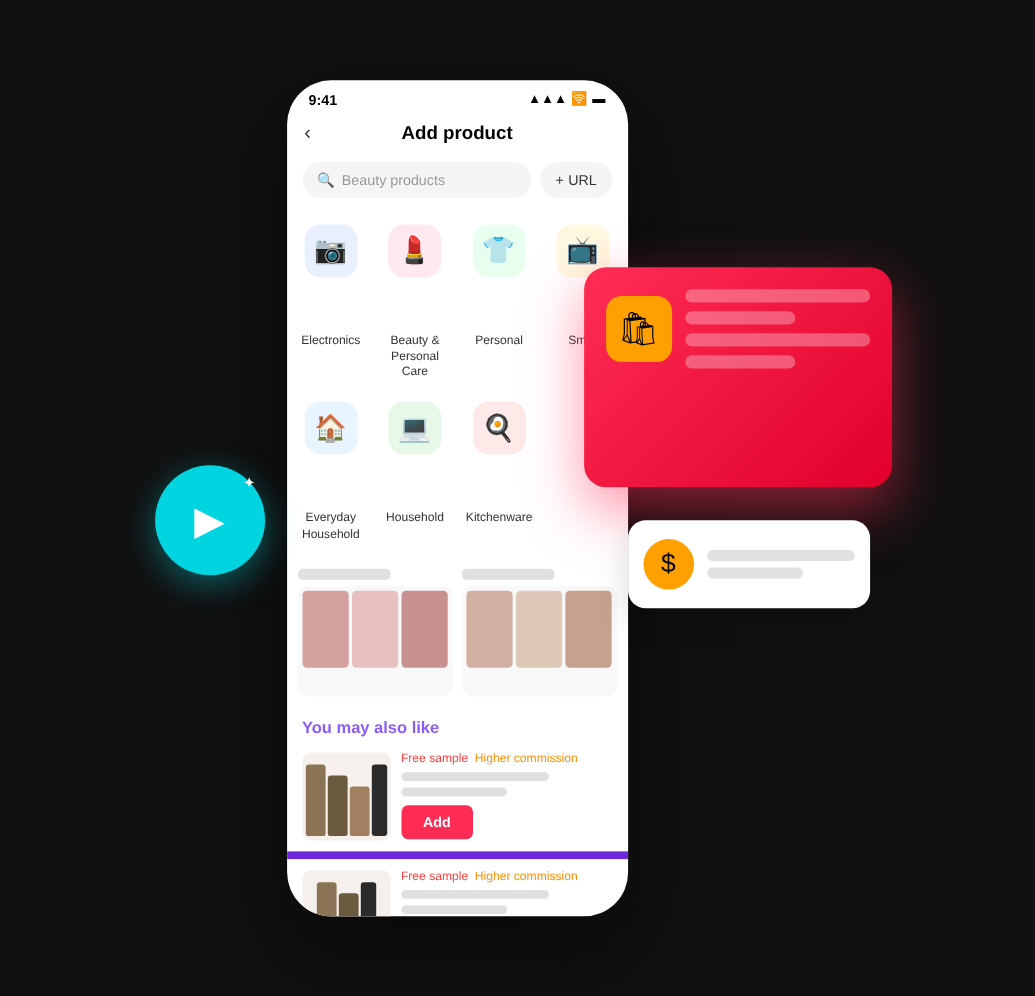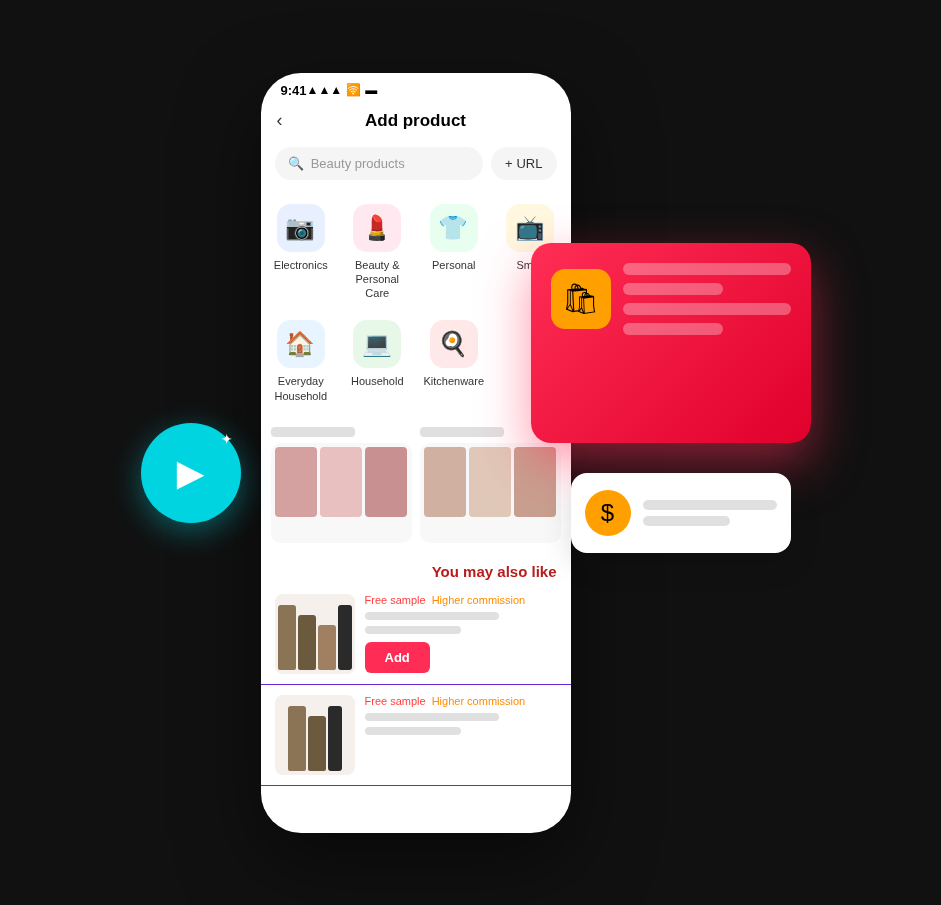--- a/index.html
+++ b/index.html
@@ -66,21 +66,21 @@
       width: 100%;
       height: 100%;
       display: flex;
       flex-direction: column;
       overflow: hidden;
     }
 
     
     .status-bar {
       display: flex;
-      justify-content: flex-start;
+      justify-content: space-between;
       align-items: center;
       padding: 10px 20px 5px;
       font-size: 13px;
       font-weight: 600;
       color: #000;
     }
     .status-right {
       display: flex;
       gap: 4px;
       align-items: center;
@@ -163,20 +163,21 @@
       display: flex;
       align-items: center;
       justify-content: center;
       font-size: 24px;
     }
     .cat-label {
       font-size: 11px;
       color: #333;
       text-align: center;
       line-height: 1.3;
+      margin-top: 45px;
     }
 
     .cat-electronics { background: #e8f0ff; }
     .cat-beauty { background: #ffe8f0; }
     .cat-apparel { background: #e8fff0; }
     .cat-small { background: #fff8e0; }
     .cat-household { background: #e8f4ff; }
     .cat-computers { background: #e8f8e8; }
     .cat-kitchen { background: #ffe8e8; }
 
@@ -216,31 +217,30 @@
     .skeleton {
       background: #e0e0e0;
       border-radius: 4px;
       margin: 4px 0;
     }
 
     
     .section-title {
       font-size: 15px;
       font-weight: 600;
-      color: #b91c1c;
+      color: #8b5cf6;
       padding: 8px 14px 4px;
-      text-align: right;
     }
 
     
     .product-list-item {
       display: flex;
       gap: 10px;
       padding: 10px 14px;
-      border-bottom: 1px solid #6d28d9;
+      border-bottom: 7px solid #6d28d9;
       align-items: flex-start;
     }
     .product-thumb {
       width: 80px;
       height: 80px;
       border-radius: 8px;
       background: #f5f0eb;
       flex-shrink: 0;
       overflow: hidden;
       display: flex;

